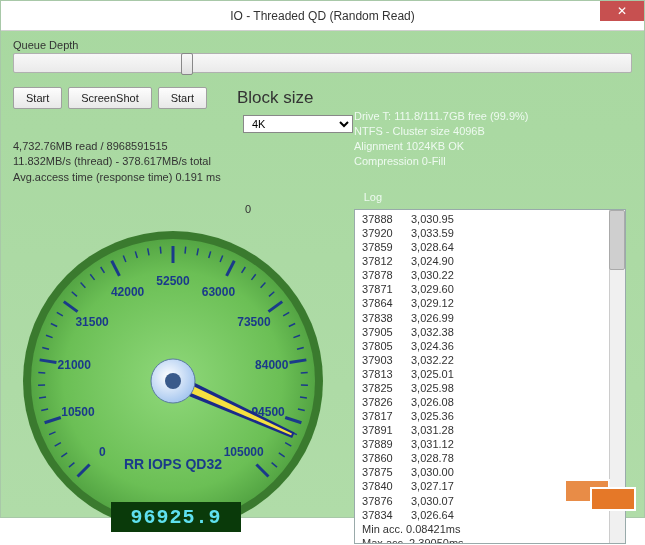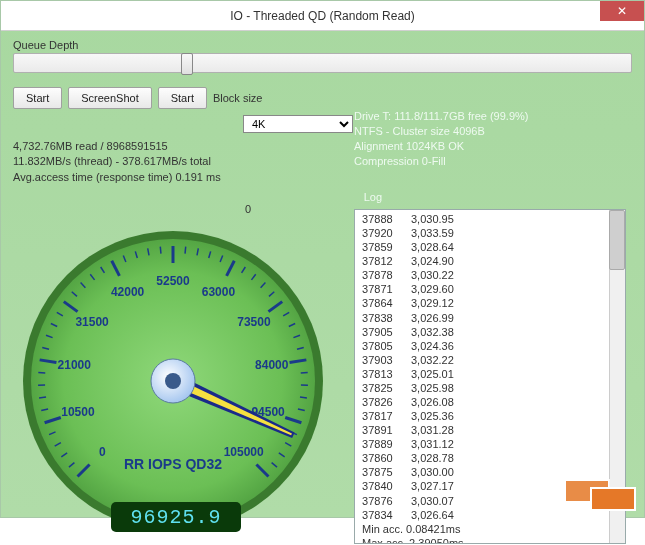--- a/index.html
+++ b/index.html
@@ -7,34 +7,34 @@
   .window { width: 645px; height: 518px; border: 1px solid #a8c8a8; position: relative; background: linear-gradient(180deg,#a8d8a0 0%,#b0dca8 100%); }
   .titlebar { height: 30px; background: #fff; display: flex; align-items: center; position: relative; border-bottom: 1px solid #d0d0d0; }
   .title { flex: 1; text-align: center; font-size: 12px; color: #333; }
   .close-btn { width: 44px; height: 20px; background: #c75050; color: #fff; display: flex; align-items: center; justify-content: center; font-size: 12px; margin-right: 0; position: absolute; right: 0; top: 0; height: 20px; }
   .content { padding: 8px 12px 12px 12px; position: relative; height: calc(100% - 30px); }
   .qd-label { font-size: 11px; color: #333; margin-bottom: 2px; }
   .slider-track { height: 20px; background: linear-gradient(180deg,#f8f8f8,#eaeaea); border: 1px solid #b0b0b0; border-radius: 2px; position: relative; margin-bottom: 14px; }
   .slider-thumb { position: absolute; top: -1px; left: 27%; width: 12px; height: 22px; background: linear-gradient(180deg,#f8f8f8,#e0e0e0); border: 1px solid #888; border-radius: 2px; }
   .btn-row { display: flex; gap: 6px; align-items: center; margin-bottom: 8px; }
   .btn { background: linear-gradient(180deg,#fdfdfd,#e8e8e8); border: 1px solid #a0a0a0; border-radius: 2px; font-size: 11px; padding: 4px 12px; color: #222; cursor: pointer; }
-  .bs-label { font-size: 11px; color: #333; }
+  .bs-label { font-size: 17px; color: #333; margin-left: 24px; }
   .bs-select { margin-left: 24px; width: 110px; font-size: 11px; padding: 1px 4px; border: 1px solid #888; background: #fff; }
   .drive-info { position: absolute; right: 18px; top: 78px; width: 272px; font-size: 11px; color: #eefaf0; line-height: 1.35; }
   .drive-info .bold { font-weight: 600; color: #fff; }
   .stats { font-size: 11px; color: #333; line-height: 1.4; margin-top: 4px; }
   .zero { position: absolute; left: 244px; top: 172px; font-size: 11px; color: #333; }
   .log-label { position: absolute; right: 262px; top: 160px; font-size: 11px; color: #eefaf0; }
   .log-box { position: absolute; right: 18px; top: 178px; width: 272px; height: 335px; background: #fff; border: 1px solid #9aa; overflow: hidden; }
   .log-inner { font-family: "Segoe UI", sans-serif; font-size: 11px; color: #333; padding: 2px 4px; line-height: 1.28; white-space: pre; }
   .log-scroll { position: absolute; right: 0; top: 0; width: 16px; height: 100%; background: #f0f0f0; border-left: 1px solid #ccc; }
   .log-scroll-thumb { position: absolute; top: 0; right: 0; width: 16px; height: 60px; background: #cfcfcf; border: 1px solid #aaa; border-radius: 2px; }
   .gauge-wrap { position: absolute; left: 12px; top: 190px; width: 320px; height: 320px; }
   .gauge { width: 320px; height: 320px; }
-  .lcd { position: absolute; left: 98px; top: 281px; width: 130px; height: 30px; background: #0a3a0a; border-radius: 5px; display: flex; align-items: center; justify-content: center; font-family: "Courier New", monospace; font-size: 20px; font-weight: normal; color: #5fe0ef; letter-spacing: 1px; }
+  .lcd { position: absolute; left: 98px; top: 281px; width: 130px; height: 30px; background: #0a3a0a; border-radius: 0; display: flex; align-items: center; justify-content: center; font-family: "Courier New", monospace; font-size: 20px; font-weight: bold; color: #5fe0ef; letter-spacing: 1px; }
   .watermark1 { position: absolute; right: 8px; bottom: 6px; width: 46px; height: 24px; background: #e57828; border: 2px solid #fff; }
   .watermark2 { position: absolute; right: 34px; bottom: 14px; width: 46px; height: 24px; background: #e57828; border: 2px solid #fff; opacity: 0.85; }
   .second-row { display:flex; align-items:flex-start; margin-top:-2px; margin-bottom:6px;}
 </style>
 </head>
 <body>
 
 <div class="window">
 
   <div class="titlebar">

